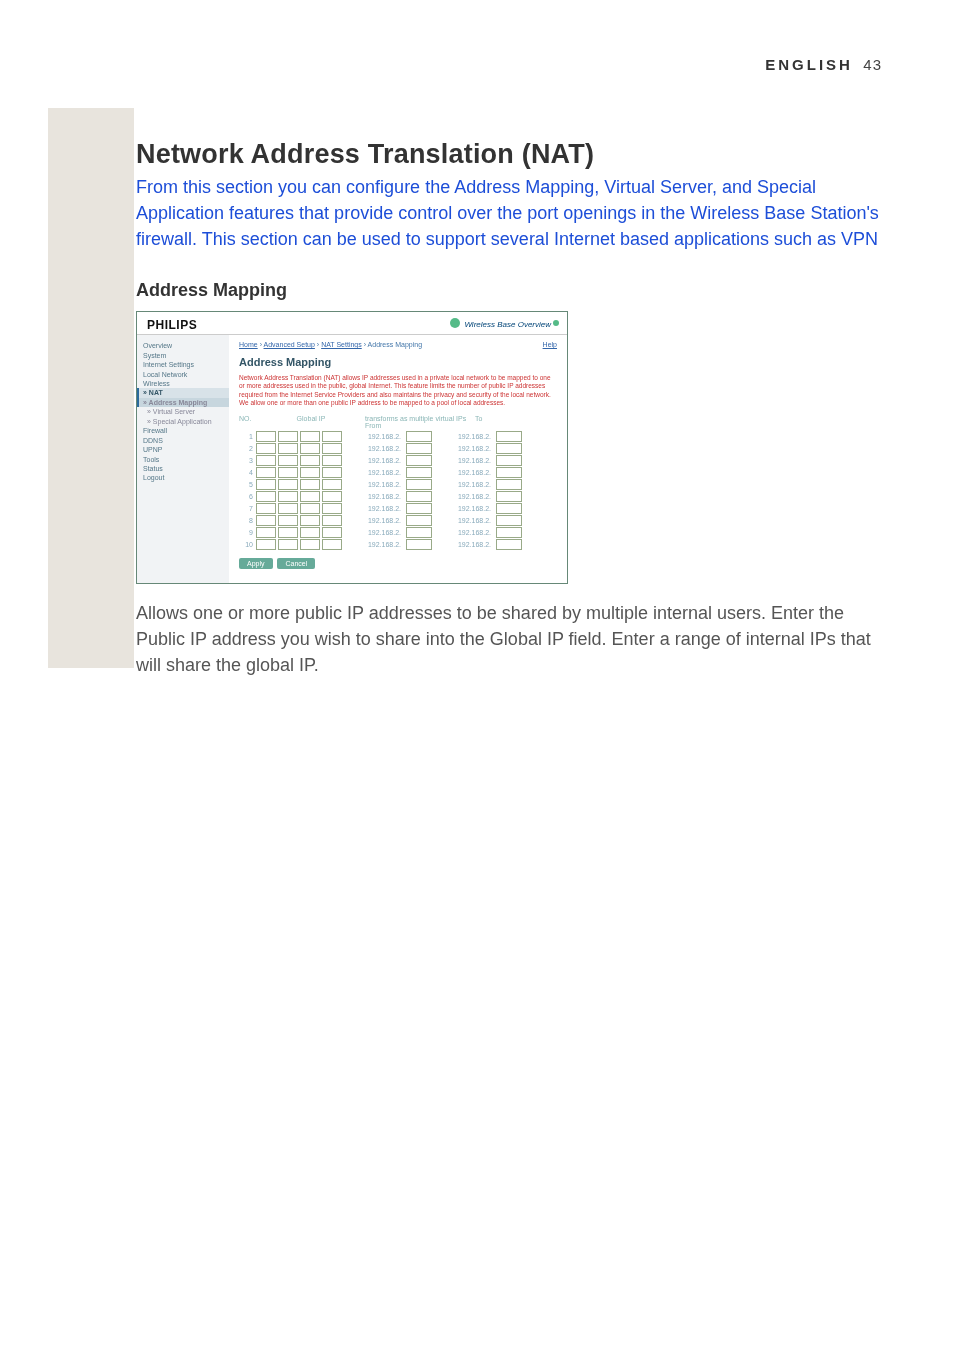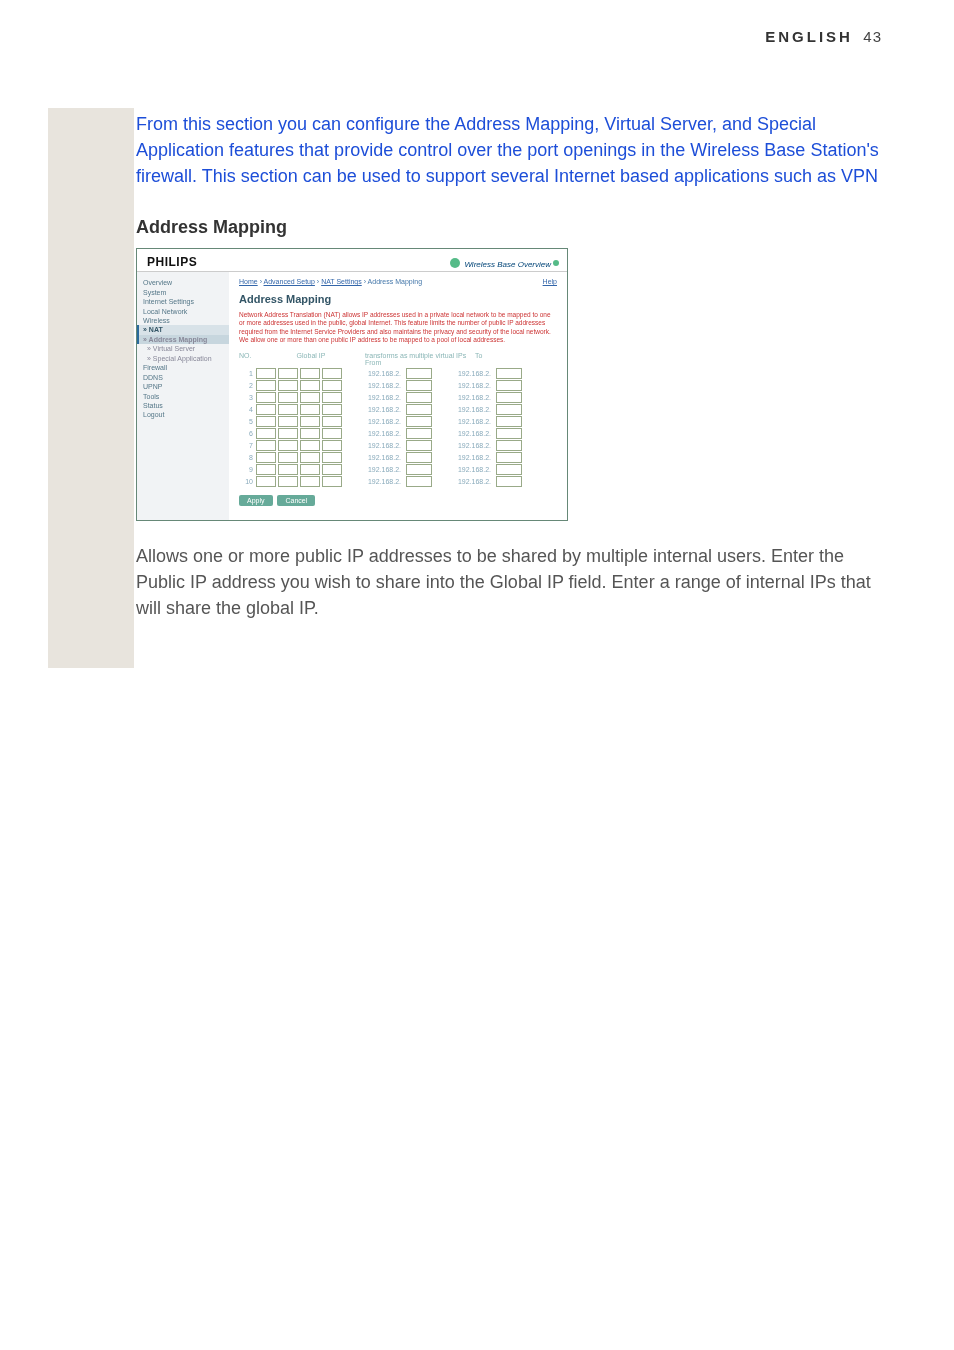--- a/index.html
+++ b/index.html
@@ -1,24 +1,24 @@
 <!DOCTYPE html>
 <html><head>
 <meta charset="utf-8">
 <style>
 html,body{margin:0;padding:0;background:#fff;font-family:"Gill Sans","Gill Sans MT","Trebuchet MS",Arial,sans-serif;color:#444;-webkit-font-smoothing:antialiased}
-.page{width:954px;height:1350px;position:relative;margin:0 auto;box-sizing:border-box;padding:28px 72px 0 136px}
+.page{width:954px;height:1350px;position:relative;margin:0 auto;box-sizing:border-box;padding:56px 72px 0 136px}
 .running-head{text-align:right;font-size:15px;letter-spacing:1px;margin-bottom:66px}
 .running-head b{font-weight:bold;color:#333;letter-spacing:3px}
 .gutter{position:absolute;left:48px;top:108px;width:86px;height:560px;background:#e8e4dd}
 h1{font-size:27px;font-weight:bold;margin:0 0 4px 0;color:#333;letter-spacing:.2px}
 .intro{font-size:18px;line-height:1.45;color:#1d4ed8;margin:0 0 28px 0}
 h2{font-size:18px;font-weight:bold;margin:0 0 10px 0;color:#333}
 .shot{width:430px;border:1px solid #687;background:#fff;font-family:Arial,Helvetica,sans-serif}
-.shot-top{display:flex;align-items:flex-end;justify-content:space-between;padding:6px 8px 2px 10px;border-bottom:1px solid #ccc}
+.shot-top{display:flex;align-items:flex-start;justify-content:space-between;padding:6px 8px 2px 10px;border-bottom:1px solid #ccc}
 .brand{font-size:12px;font-weight:bold;letter-spacing:.5px;color:#111}
 .tag{font-size:8px;color:#047;font-style:italic}
 .tag::before{content:"";display:inline-block;width:10px;height:10px;background:#5b8;border-radius:50%;margin-right:4px;vertical-align:-1px}
 .tag::after{content:"";display:inline-block;width:6px;height:6px;background:#5b8;border-radius:50%;margin-left:2px;vertical-align:1px}
 .shot-body{display:flex}
 .nav{width:86px;background:#f1f3f5;padding:6px 0 40px 6px;font-size:7px;line-height:1.35;color:#578}
 .nav .cur{background:#d8e2e8;font-weight:bold;color:#356;border-left:2px solid #2a6a9c;margin-left:-6px;padding-left:4px}
 .nav .sub{color:#889;padding-left:4px}
 .nav .sub.cur{background:#c7d6de}
 .main{flex:1;padding:6px 10px 14px 10px;font-size:7px;color:#47a}
@@ -34,31 +34,32 @@
 .th span:nth-child(3){width:110px}
 .th span:nth-child(4){width:72px}
 .row{display:flex;align-items:center;margin:1px 0;gap:3px}
 .row .no{width:14px;text-align:right;color:#8ab}
 .row .oct{width:18px;height:9px;background:#fff;border:1px solid #9a8;display:inline-block}
 .row .gip{display:flex;gap:2px}
 .row .pfx{width:56px;text-align:right;color:#8ab;padding-right:2px}
 .row .one{width:24px;height:9px;background:#fff;border:1px solid #9a8;display:inline-block}
 .btns{margin-top:8px}
 .btns span{display:inline-block;background:#6a9;color:#fff;font-size:7px;padding:2px 8px;border-radius:2px;margin-right:3px}
-.outro{font-size:18px;line-height:1.45;color:#555;margin:22px 0 0 0}
+.outro{font-size:18px;line-height:1.45;color:#555;margin:16px 0 0 0}
 </style>
 </head>
 <body>
 
 <div class="page">
   <div class="running-head">
     <b>ENGLISH</b>&nbsp;&nbsp;<span>43</span>
   </div>
   <div class="gutter"></div>
 
+  <h1>Network Address Translation (NAT)</h1>
   <p class="intro">From this section you can configure the Address Mapping, Virtual Server, and Special Application features that provide control over the port openings in the Wireless Base Station's firewall. This section can be used to support several Internet based applications such as VPN</p>
 
   <h2>Address Mapping</h2>
 
   <div class="shot">
     <div class="shot-top">
       <span class="brand">PHILIPS</span>
       <span class="tag">Wireless Base Overview</span>
     </div>
     <div class="shot-body">

